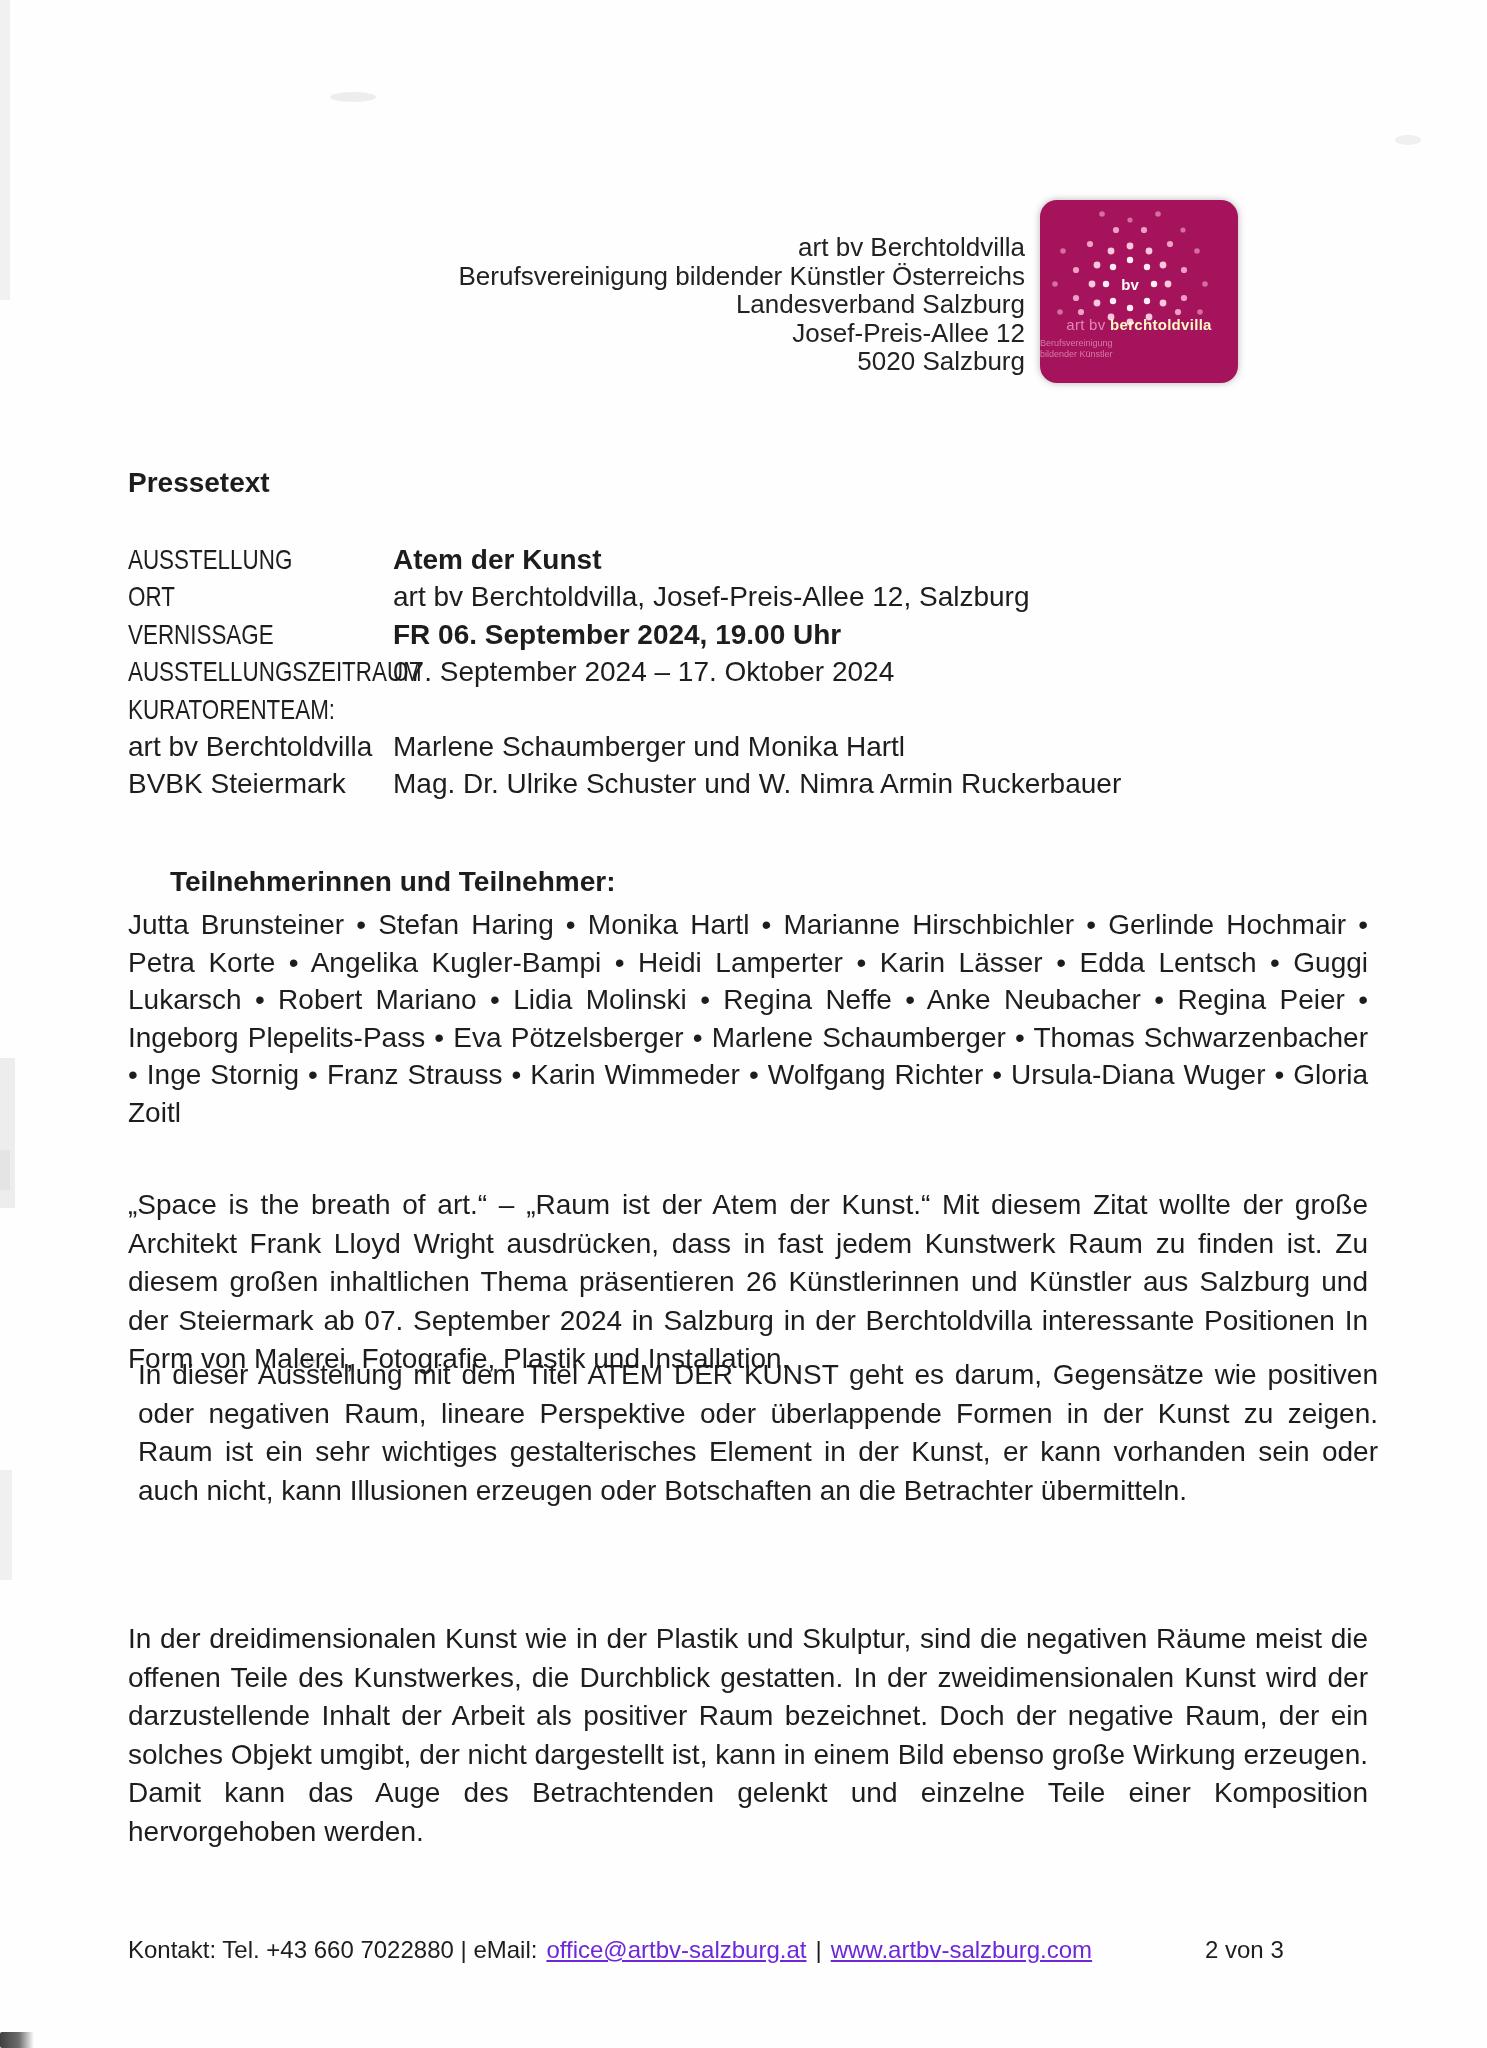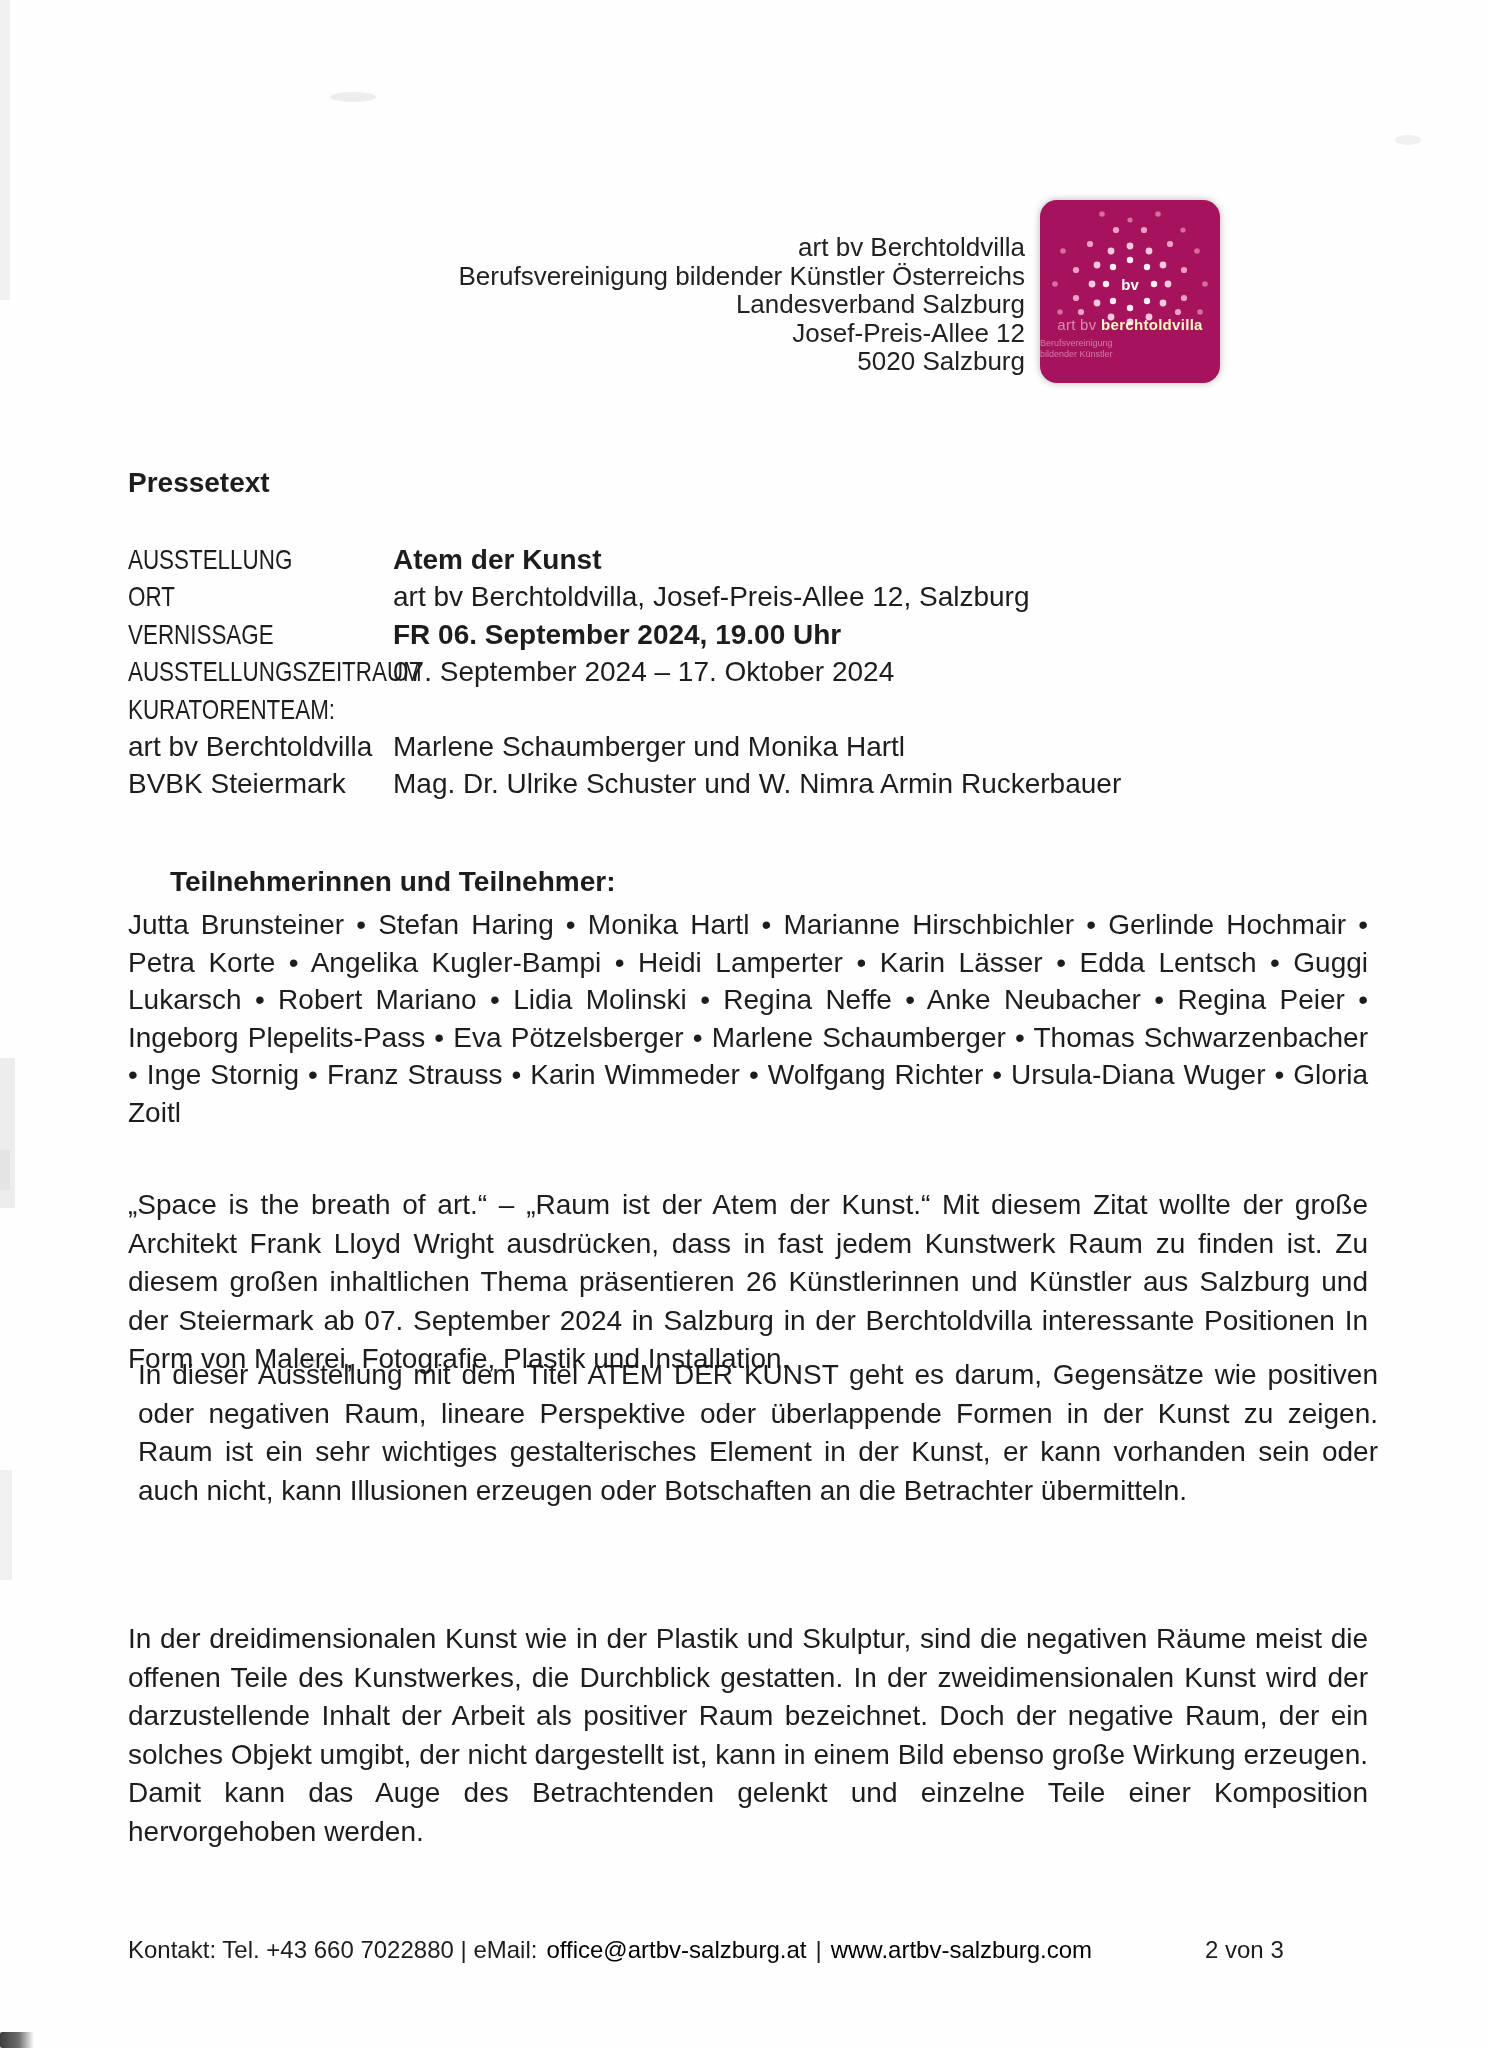--- a/index.html
+++ b/index.html
@@ -15,21 +15,21 @@
   }
   
   .header-text{
     position:absolute; top:233px; right:490px;
     text-align:right; font-size:26px; line-height:28.6px;
     color:#222;
   }
   
   .logo{
     position:absolute; left:1040px; top:200px;
-    width:180px; height:183px;
+    width:198px; height:183px;
     background:#a5135c;
     border-radius:17px;
     box-shadow:0 0 7px rgba(90,90,90,.45);
   }
   .logo svg{position:absolute;left:0;top:0;}
   .logo-title{
     position:absolute; left:0; right:0; top:116px;
     text-align:center; font-size:15px; letter-spacing:.3px;
     color:#df8ab3; white-space:nowrap;
   }
@@ -66,21 +66,21 @@
   }
   .p1{top:1186px;}
   .p2{top:1356px;margin-left:10px;}
   .p3{top:1620px;}
   
   .footer{
     position:absolute; left:128px; top:1936px;
     font-size:24px; display:flex; gap:9px; align-items:baseline;
     color:#1d1d1f;
   }
-  .footer a{color:#000000; cursor:pointer;text-align:right;}
+  .footer a{color:#6d28d9; text-decoration:underline; cursor:pointer;text-align:right;}
   .page-number{
     position:absolute; left:1205px; top:1936px; font-size:24px;
   }
   
   .artifact{position:absolute; pointer-events:none;}
   .strip1{left:0;top:0;width:10px;height:300px;background:#f1f1f1;}
   .strip2{left:0;top:1058px;width:15px;height:150px;background:#ededed;}
   .strip2b{left:0;top:1150px;width:10px;height:40px;background:#e4e4e4;}
   .strip3{left:0;top:1470px;width:12px;height:110px;background:#f0f0f0;}
   .smudge-top1{left:330px;top:92px;width:46px;height:10px;background:#ededed;border-radius:50%;}

